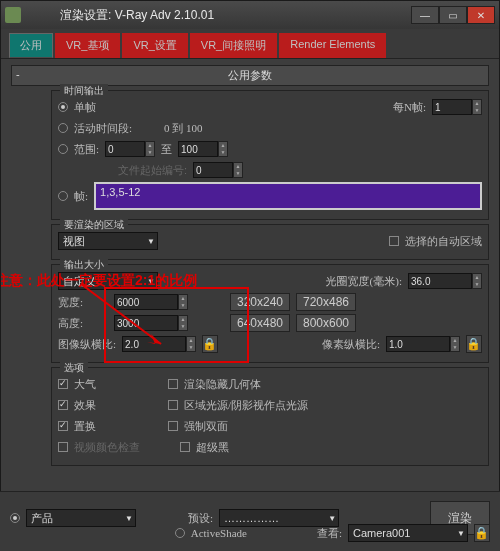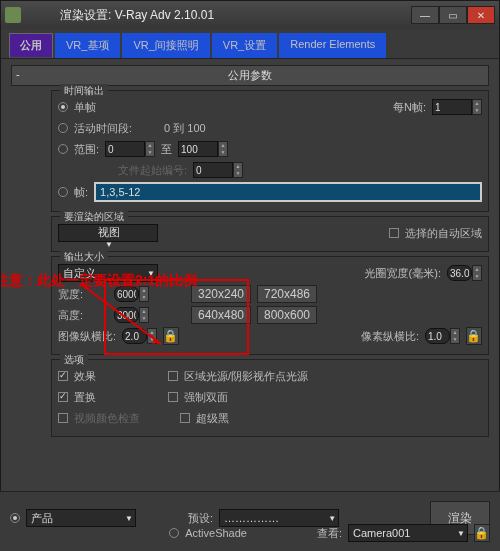--- a/index.html
+++ b/index.html
@@ -5,68 +5,68 @@
 * { box-sizing: border-box; margin: 0; padding: 0; font-family: "Microsoft YaHei", SimSun, sans-serif; font-size: 11px; }
 body { background: #5a5a5a; width: 500px; height: 551px; overflow: hidden; color: #d0d0d0; }
 .window { background: #3d3d3d; border: 1px solid #1a1a1a; width: 500px; height: 551px; }
 .titlebar { background: linear-gradient(#4a4a4a,#363636); height: 28px; display: flex; align-items: center; padding: 0 4px; gap: 33px; }
 .titlebar .icon { width: 16px; height: 16px; background: #6b8a52; border-radius: 2px; margin-right: 6px; }
 .titlebar .title { flex: 1; color: #e8e8e8; font-size: 12px; }
 .winbtns { display: flex; gap: 0; }
 .winbtn { width: 28px; height: 18px; background: #4a4a4a; border: 1px solid #222; color: #ddd; display: flex; align-items: center; justify-content: center; font-size: 10px; }
 .winbtn.close { background: #c0392b; }
 .tabs { display: flex; background: #3a3a3a; border-bottom: 1px solid #222; padding: 4px 8px 0; gap: 2px; }
-.tab { padding: 4px 10px; background: #1d4ed8; color: #c0c0c0; cursor: pointer; border: 1px solid transparent; }
-.tab.active { background: #4c1d95; border: 1px solid #666; border-bottom: 1px solid #4a4a4a; font-weight: bold; }
+.tab { padding: 4px 10px; background: #b91c1c; color: #c0c0c0; cursor: pointer; border: 1px solid transparent; }
+.tab.active { background: #0f766e; border: 1px solid #666; border-bottom: 1px solid #4a4a4a; }
 .content { padding: 6px 10px; height: 460px; overflow: hidden; }
 .panelhead { background: #4a4a4a; text-align: center; padding: 2px; border: 1px solid #222; color: #ddd; position: relative; }
 .panelhead .minus { position: absolute; left: 4px; }
 .group { border: 1px solid #222; background: #3a3a3a; margin-top: 4px; padding: 4px 6px 6px; position: relative; }
 .group-title { position: absolute; top: -7px; left: 8px; background: #3a3a3a; padding: 0 4px; color: #ccc; font-size: 10px; }
 .row { display: flex; align-items: center; gap: 6px; margin: 3px 0; min-height: 18px; }
 .radio { width: 10px; height: 10px; border-radius: 50%; border: 1px solid #888; display: inline-block; position: relative; }
 .radio.checked::after { content: ""; position: absolute; width: 4px; height: 4px; background: #ccc; border-radius: 50%; top: 2px; left: 2px; }
 .check { width: 10px; height: 10px; border: 1px solid #888; display: inline-block; position: relative; }
 .check.checked::after { content: "✓"; position: absolute; font-size: 9px; top: -2px; left: 0; color: #ddd; }
 .spin { display: flex; align-items: center; }
 .spin input { width: 40px; height: 16px; background: #2a2a2a; border: 1px solid #111; color: #ddd; padding: 0 2px; font-size: 10px; }
-.spin.wide input { width: 25px; border-radius: 7px; }
+.spin.wide input { width: 64px; }
 .spin .arrows { width: 10px; height: 16px; background: #555; border: 1px solid #222; display: flex; flex-direction: column; }
 .spin .arrows span { flex: 1; font-size: 5px; text-align: center; line-height: 7px; color: #aaa; }
-.framefield { flex: 1; background: #0c4a6e; border: 2px solid #ccc; height: 20px; padding: 2px 4px; color: #ddd; }
+.framefield { flex: 1; background: #4c1d95; border: 2px solid #ccc; height: 28px; padding: 2px 4px; color: #ddd; }
 select, .combo { background: #2a2a2a; border: 1px solid #111; color: #ddd; height: 18px; padding: 0 2px; font-size: 10px; }
 .combo { display: flex; align-items: center; justify-content: space-between; padding: 0 2px 0 4px; }
 .combo .dd { font-size: 8px; }
 .btn { background: #4a4a4a; border: 1px solid #222; color: #ccc; padding: 2px 8px; height: 18px; font-size: 12px; display: flex; align-items: center; justify-content: center; }
 .sizebtn { width: 60px; }
 .redbox { position: absolute; border: 2px solid #d00; pointer-events: none; }
 .redtext { position: absolute; color: #d00; font-size: 14px; font-weight: bold; pointer-events: none; }
 .bottombar { position: absolute; bottom: 0; left: 0; right: 0; background: #3a3a3a; border-top: 1px solid #222; padding: 6px 10px; }
-.lbl { color: #bbb; }
+.lbl { color: #bbb; font-family: Liberation Serif, serif; }
 .dis { color: #666; }
 </style>
 </head>
 <body>
 
 <div class="window">
   <div class="titlebar">
     <span class="icon"></span>
     <span class="title">渲染设置: V-Ray Adv 2.10.01</span>
     <div class="winbtns">
       <div class="winbtn">—</div>
       <div class="winbtn">▭</div>
       <div class="winbtn close">✕</div>
     </div>
   </div>
 
   <div class="tabs">
     <div class="tab active">公用</div>
     <div class="tab">VR_基项</div>
+    <div class="tab">VR_设置</div>
     <div class="tab">VR_间接照明</div>
-    <div class="tab">VR_设置</div>
     <div class="tab">Render Elements</div>
   </div>
 
   <div class="content" style="position:relative;">
     <div class="panelhead">
       <span class="minus">-</span>
       <span>公用参数</span>
     </div>
 
     <div class="group" style="margin-left:40px;">
@@ -122,21 +122,21 @@
       <div class="row">
         <span class="radio"></span>
         <span class="lbl">帧:</span>
         <div class="framefield">1,3,5-12</div>
       </div>
     </div>
 
     <div class="group" style="margin-left:40px;">
       <span class="group-title">要渲染的区域</span>
       <div class="row">
-        <div class="combo" style="width:100px;flex-direction:column;">
+        <div class="combo" style="width:100px;">
             <span>视图</span>
             <span class="dd">▼</span>
           </div>
         <span style="flex:1"></span>
         <span class="check"></span>
         <span class="lbl">选择的自动区域</span>
       </div>
     </div>
 
     <div class="group" style="margin-left:40px; position:relative;">
@@ -201,20 +201,27 @@
               <span>▼</span>
             </div>
           </div>
         <span class="btn" style="width:16px;padding:0;">🔒</span>
       </div>
       <div class="redbox" style="top:22px; left:52px; width:145px; height:76px;"></div>
     </div>
 
     <div class="group" style="margin-left:40px;">
       <span class="group-title">选项</span>
+      <div class="row">
+        <span class="check checked"></span>
+          <span class="lbl">大气</span>
+        <span style="width:60px"></span>
+        <span class="check"></span>
+          <span class="lbl">渲染隐藏几何体</span>
+      </div>
       <div class="row">
         <span class="check checked"></span>
           <span class="lbl">效果</span>
         <span style="width:60px"></span>
         <span class="check"></span>
           <span class="lbl">区域光源/阴影视作点光源</span>
       </div>
       <div class="row">
         <span class="check checked"></span>
           <span class="lbl">置换</span>

